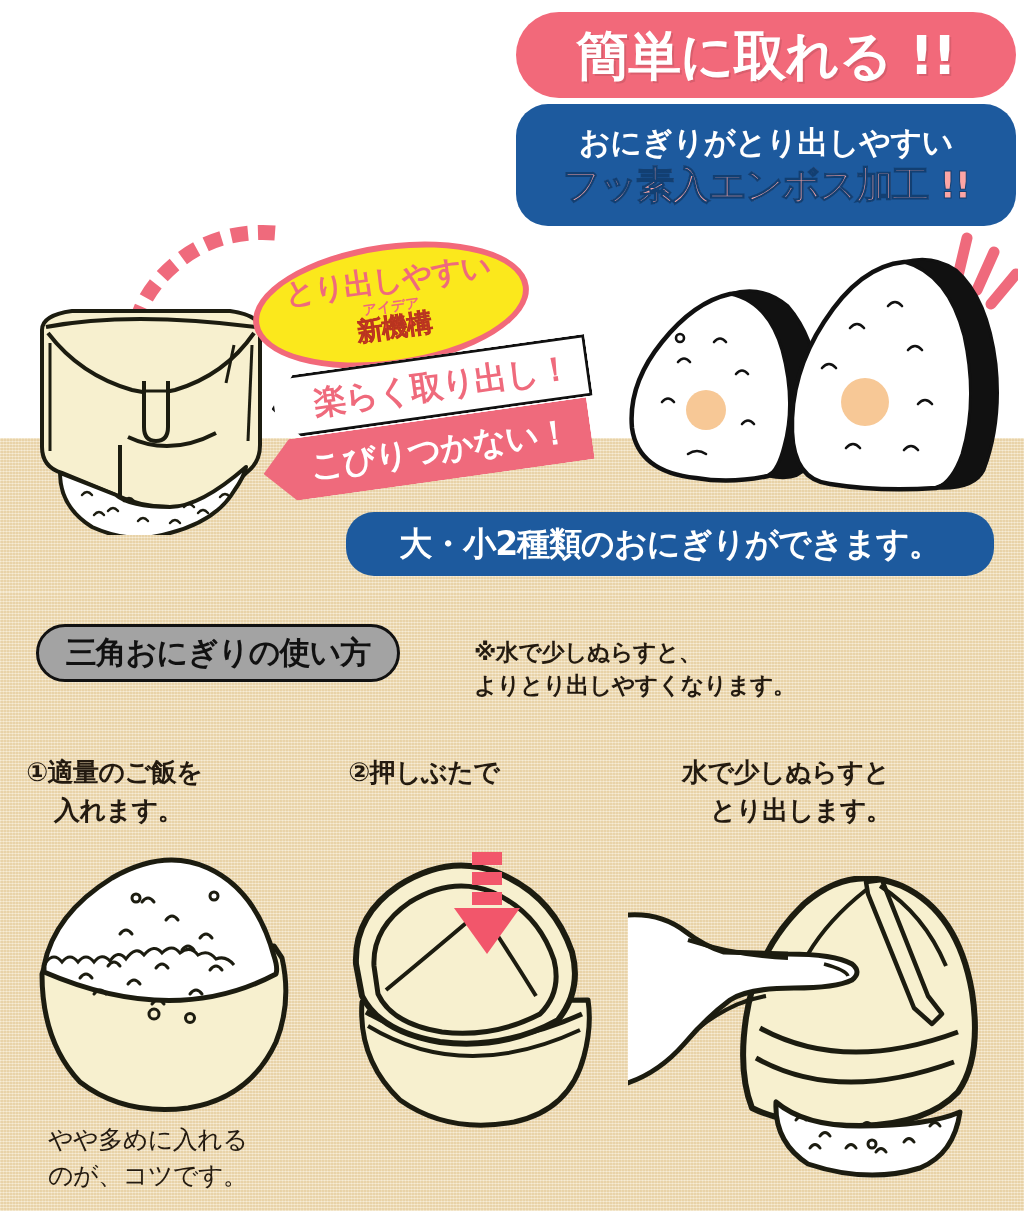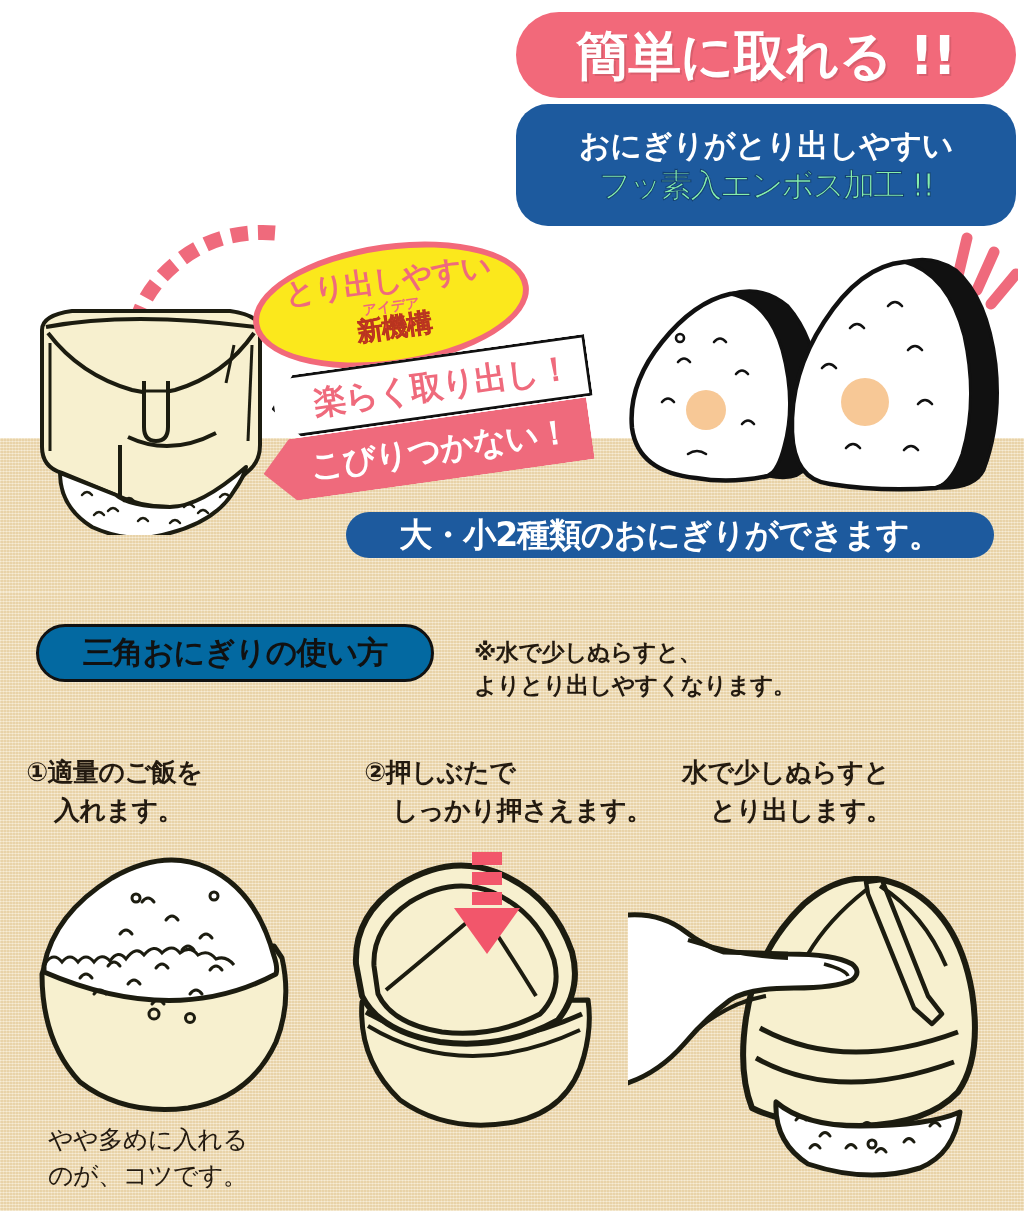--- a/index.html
+++ b/index.html
@@ -41,21 +41,21 @@
   #banner-blue {
     left: 516px; top: 104px; width: 500px; height: 122px;
     background: #1d5a9e; border-radius: 32px;
     flex-direction: column; justify-content: center; gap: 8px;
   }
   #banner-blue .b-line1 {
     color: #ffffff; font-size: 31px; font-weight: bold; line-height: 1.05;
     letter-spacing: -0.5px;
   }
   #banner-blue .b-line2 {
-    color: #86efac; font-size: 32px; font-weight: normal; line-height: 1;
+    color: #fca5a5; font-size: 38px; font-weight: bold; line-height: 1;
     letter-spacing: -2px;
     -webkit-text-stroke: 1px #123f72;
   }
 
   
   #badge-oval {
     position: absolute; left: 252px; top: 244px;
     width: 278px; height: 122px;
     background: #fbe81c; border: 6px solid #f2697a;
     border-radius: 50%;
@@ -100,53 +100,53 @@
     clip-path: polygon(0% 50%, 9% 0%, 100% 0%, 100% 100%, 9% 100%);
   }
   #ribbon-pink .rib-txt {
     position: absolute; inset: 0; display: flex; align-items: center; justify-content: center;
     padding-left: 26px;
     color: #ffffff; font-size: 33px; font-weight: bold; letter-spacing: -1px;
   }
 
   
   #pill-blue {
-    position: absolute; left: 346px; top: 512px; width: 648px; height: 46px;
+    position: absolute; left: 346px; top: 512px; width: 648px; height: 64px;
     background: #1d5a9e; border-radius: 28px;
     display: flex; align-items: center; justify-content: center;
   }
   #pill-blue .p-txt {
     color: #ffffff; font-size: 33px; font-weight: bold; letter-spacing: -1px;
   }
 
   
   #heading-pill {
-    position: absolute; left: 36px; top: 624px; width: 398px; height: 58px;
-    background: #0369a1; border: 3px solid #111; border-radius: 29px;
+    position: absolute; left: 36px; top: 624px; width: 364px; height: 58px;
+    background: #a3a3a3; border: 3px solid #111; border-radius: 29px;
     display: flex; align-items: center; justify-content: center;
   }
   #heading-pill .h-txt {
     color: #111; font-size: 31px; font-weight: bold; letter-spacing: -1px;
   }
   #note-block {
     position: absolute; left: 474px; top: 636px; width: 480px;
     color: #231a10; font-size: 23px; font-weight: bold; line-height: 1.42;
     letter-spacing: -0.5px;
   }
   #note-block .note-l2 { }
 
   
   .step-label {
     position: absolute; width: 320px;
     color: #231a10; font-size: 26px; font-weight: bold; line-height: 1.45;
     letter-spacing: -0.5px;
   }
   .step-label .sl2 { padding-left: 28px; }
   #step-label-1 { left: 26px; top: 754px; }
-  #step-label-2 { left: 364px; top: 754px; }
+  #step-label-2 { left: 348px; top: 754px; }
   #step-label-3 { left: 682px; top: 754px; }
 
   #caption-1 {
     position: absolute; left: 48px; top: 1122px; width: 300px;
     color: #231a10; font-size: 25px; font-weight: normal; line-height: 1.42;
     letter-spacing: -0.5px;
   }
 
   svg { display: block; }
   .abs { position: absolute; }
@@ -282,21 +282,20 @@
     <div class="note-l1">※水で少しぬらすと、</div>
     <div class="note-l2">よりとり出しやすくなります。</div>
   </div>
 
   <div id="step-label-1" class="step-label">
     <div class="sl1">①適量のご飯を</div>
     <div class="sl2">入れます。</div>
   </div>
   <div id="step-label-2" class="step-label">
     <div class="sl1">②押しぶたで</div>
-    <div class="sl2">しっかり押さえます。</div>
   </div>
   <div id="step-label-3" class="step-label">
     <div class="sl1">水で少しぬらすと</div>
     <div class="sl2">とり出します。</div>
   </div>
 
   <svg class="abs" style="left:24px; top:846px;" width="300" height="276" viewBox="0 0 300 276">
     <g>
 
       <path d="M18 128 Q 18 196 56 236 Q 100 270 164 262 Q 226 252 252 196

